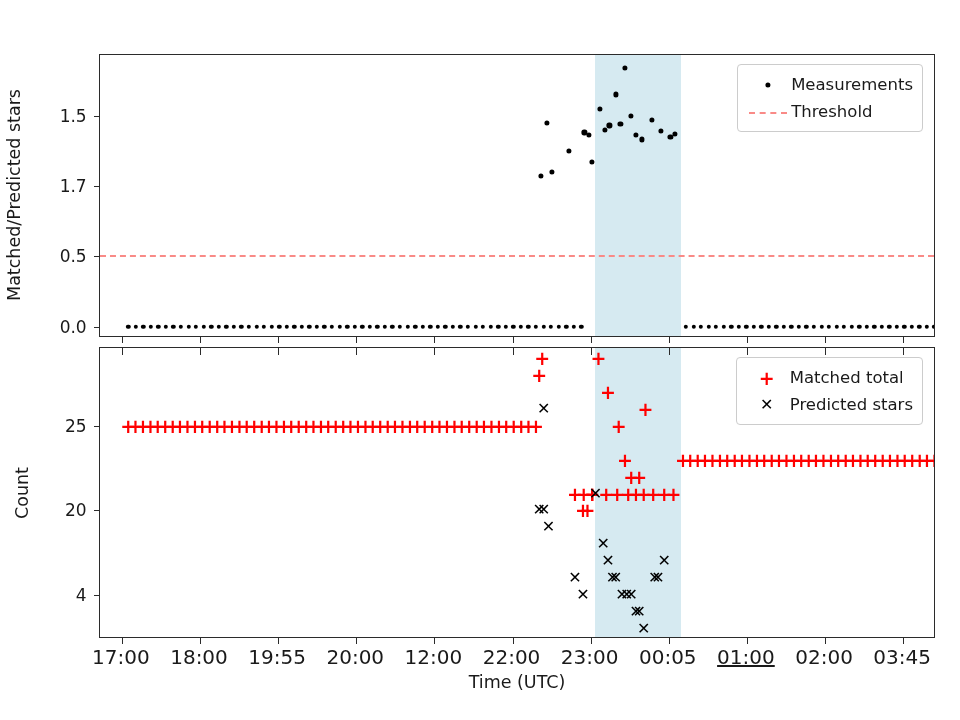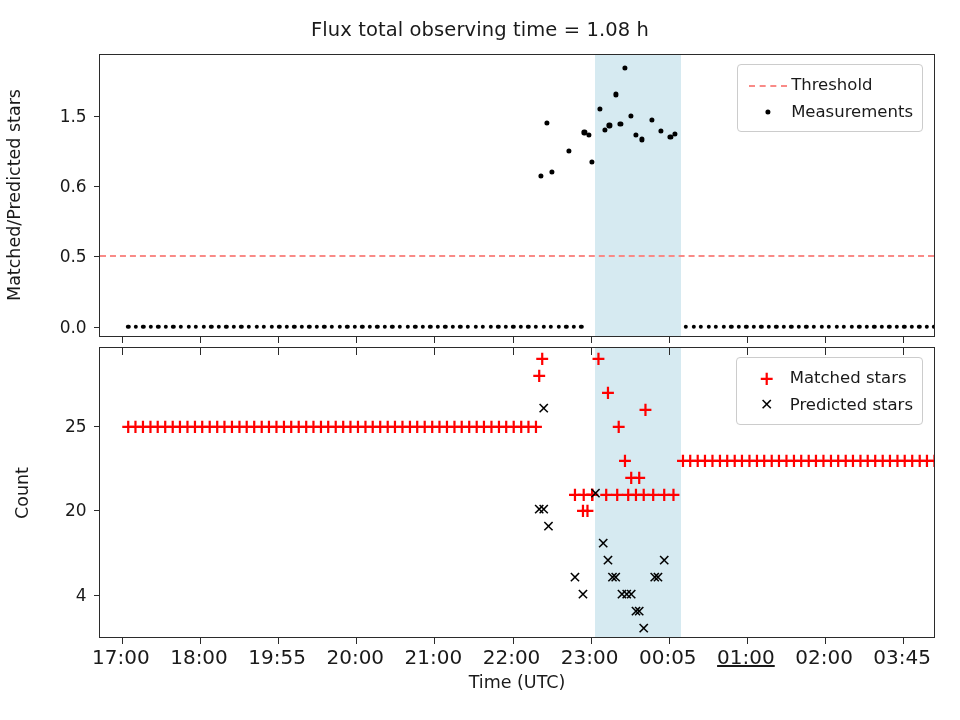--- a/index.html
+++ b/index.html
@@ -62,21 +62,20 @@
     color:#000;font-size:16px;font-weight:bold;line-height:1;}
 
   #legend-top{right:11px;top:9px;}
   #legend-bot{right:11px;top:9px;}
 </style>
 </head>
 <body>
 
 <div id="figure">
 
-  <div class="title">Flux total observing time = 1.08 h</div>
 
   <div id="ylabel-top">Matched/Predicted stars</div>
   <div id="ylabel-bot">Count</div>
   <div id="xlabel">Time (UTC)</div>
 
   <div class="axes" id="ax-top">
     <div class="plotarea" id="plot-top">
         <div class="span" style="left: 494.568px; width: 85.9439px; background: rgb(207, 230, 239);"></div>
         <div class="pt s" style="left: 440.658px; top: 121.085px;"></div>
         <div class="pt s" style="left: 446.908px; top: 67.5821px;"></div>
@@ -191,37 +190,37 @@
         <div class="pt z" style="left: 804.321px; top: 271.736px;"></div>
         <div class="pt z" style="left: 811.85px; top: 271.736px;"></div>
         <div class="pt z" style="left: 819.379px; top: 271.736px;"></div>
         <div class="pt z" style="left: 826.908px; top: 271.736px;"></div>
         <div class="pt z" style="left: 834.437px; top: 271.736px;"></div>
         <div class="thresh" style="top: 201.338px; border-top-color: rgb(249, 138, 135);"></div>
       </div>
     <div class="legend" id="legend-top">
       <div class="row">
         <span class="sym">
+            <i class="sym-dot"></i>
+          </span>
+        <span class="txt">Measurements</span>
+      </div>
+      <div class="row">
+        <span class="sym">
             <i class="sym-dash"></i>
           </span>
         <span class="txt">Threshold</span>
-      </div>
-      <div class="row">
-        <span class="sym">
-            <i class="sym-dot"></i>
-          </span>
-        <span class="txt">Measurements</span>
       </div>
     </div>
   <div class="tick-y" style="top: 271.736px;"></div>
       <span class="ylab-txt" style="top: 271.736px;">0.0</span>
       <div class="tick-y" style="top: 201.338px;"></div>
       <span class="ylab-txt" style="top: 201.338px;">0.5</span>
       <div class="tick-y" style="top: 130.94px;"></div>
-      <span class="ylab-txt" style="top: 130.94px;">0.6</span>
+      <span class="ylab-txt" style="top: 130.94px;">1.7</span>
       <div class="tick-y" style="top: 60.5423px;"></div>
       <span class="ylab-txt" style="top: 60.5423px;">1.5</span>
       <div class="tick-x" style="left: 21.8766px;"></div>
       <div class="tick-x" style="left: 100.007px;"></div>
       <div class="tick-x" style="left: 178.138px;"></div>
       <div class="tick-x" style="left: 256.269px;"></div>
       <div class="tick-x" style="left: 334.4px;"></div>
       <div class="tick-x" style="left: 412.531px;"></div>
       <div class="tick-x" style="left: 490.662px;"></div>
       <div class="tick-x" style="left: 568.793px;"></div>
@@ -366,21 +365,21 @@
         <span class="mk cross" style="left: 543.791px; top: 280.849px; color: rgb(0, 0, 0);">✕</span>
         <span class="mk cross" style="left: 554.729px; top: 230.093px; color: rgb(0, 0, 0);">✕</span>
         <span class="mk cross" style="left: 557.854px; top: 230.093px; color: rgb(0, 0, 0);">✕</span>
         <span class="mk cross" style="left: 564.105px; top: 213.174px; color: rgb(0, 0, 0);">✕</span>
       </div>
     <div class="legend" id="legend-bot">
       <div class="row">
         <span class="sym">
             <i class="sym-plus">+</i>
           </span>
-        <span class="txt">Matched stars</span>
+        <span class="txt">Matched total</span>
       </div>
       <div class="row">
         <span class="sym">
             <i class="sym-cross">✕</i>
           </span>
         <span class="txt">Predicted stars</span>
       </div>
     </div>
   <div class="tick-y" style="top: 247.012px;"></div>
       <span class="ylab-txt" style="top: 247.012px;">4</span>
@@ -409,20 +408,20 @@
       <div class="tick-x" style="left: 725.054px;"></div>
       <div class="tick-x-up" style="left: 725.054px;"></div>
       <div class="tick-x" style="left: 803.185px;"></div>
       <div class="tick-x-up" style="left: 803.185px;"></div>
     </div>
 
 <span class="xlab-txt" style="left: 120.877px;">17:00</span>
     <span class="xlab-txt" style="left: 199.007px;">18:00</span>
     <span class="xlab-txt" style="left: 277.138px;">19:55</span>
     <span class="xlab-txt" style="left: 355.269px;">20:00</span>
-    <span class="xlab-txt" style="left: 433.4px;">21:00</span>
+    <span class="xlab-txt" style="left: 433.4px;">12:00</span>
     <span class="xlab-txt" style="left: 511.531px;">22:00</span>
     <span class="xlab-txt" style="left: 589.662px;">23:00</span>
     <span class="xlab-txt" style="left: 667.793px;">00:05</span>
     <span class="xlab-txt" style="left: 745.923px; text-decoration: underline;">01:00</span>
     <span class="xlab-txt" style="left: 824.054px;">02:00</span>
     <span class="xlab-txt" style="left: 902.185px;">03:45</span>
   </div>
 
 </body></html>

